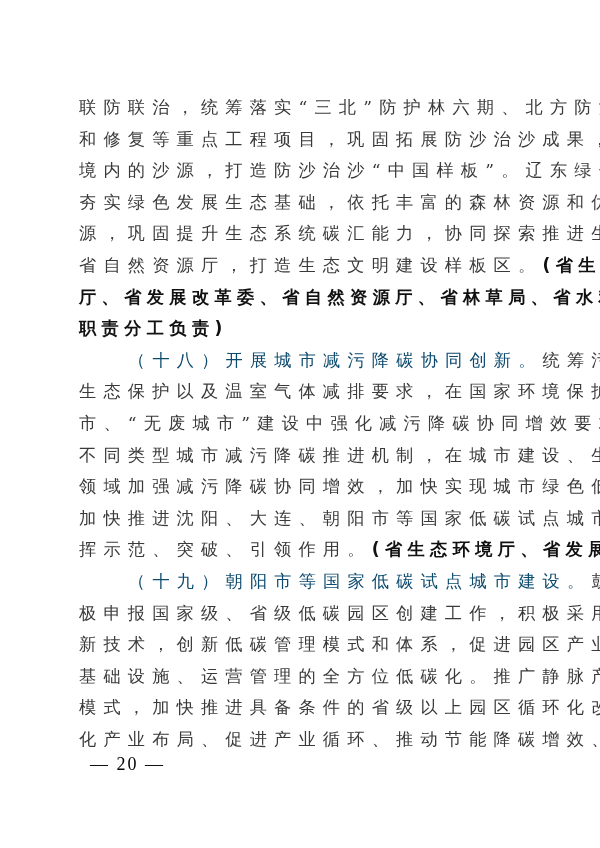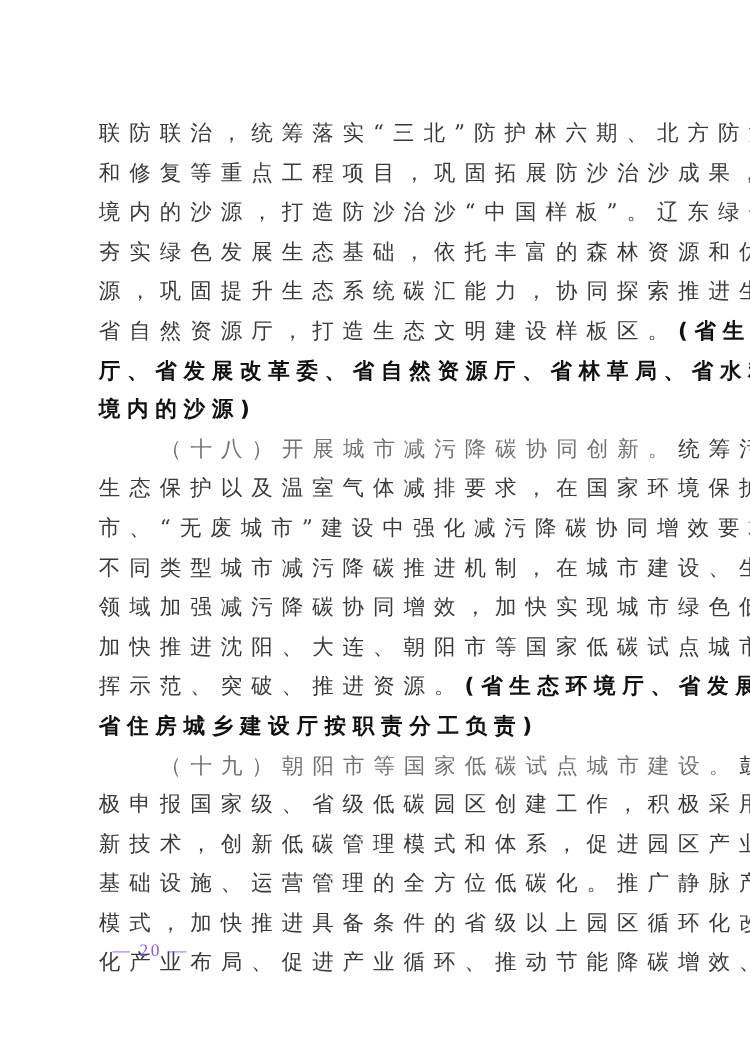--- a/index.html
+++ b/index.html
@@ -18,48 +18,47 @@
     text-justify: inter-character;
   }
   .line { display: block; white-space: nowrap; height: 31.6px; overflow: visible; }
   .indent { padding-left: 49px; }
   .bold {
     font-family: "DejaVu Sans", "Liberation Sans", sans-serif;
     font-weight: bold;
     color: #111;
     letter-spacing: 5.4px;
   }
-  .heading { color: #737373; }
+  .heading { color: #0c4a6e; }
   .page-number {
     position: absolute; left: 90px; top: 754px;
     font-family: "Liberation Serif", "DejaVu Serif", serif;
-    font-size: 14px; color: #8b5cf6; letter-spacing: 2px; text-align: center;
+    font-size: 18px; color: #000000; letter-spacing: 2px; text-align: center;
   }
 </style>
 </head>
 <body>
 
 <div class="page">
   <div class="body-text" id="body-text">
       <div class="line"><span class="">联防联治，统筹落实“三北”防护林六期、北方防沙带保护</span></div>
       <div class="line"><span class="">和修复等重点工程项目，巩固拓展防沙治沙成果，斩断辽宁</span></div>
       <div class="line"><span class="">境内的沙源，打造防沙治沙“中国样板”。辽东绿色经济区</span></div>
       <div class="line"><span class="">夯实绿色发展生态基础，依托丰富的森林资源和优质的水资</span></div>
       <div class="line"><span class="">源，巩固提升生态系统碳汇能力，协同探索推进生态优先、</span></div>
       <div class="line"><span class="">省自然资源厅，打造生态文明建设样板区。</span><span class="bold">(省生态环境</span></div>
       <div class="line"><span class="bold">厅、省发展改革委、省自然资源厅、省林草局、省水利厅按</span></div>
-      <div class="line"><span class="bold">境内的沙源)</span></div>
+      <div class="line"><span class="bold">职责分工负责)</span></div>
       <div class="line indent"><span class=" heading">（十八）开展城市减污降碳协同创新。</span><span class="">统筹污染治理、</span></div>
       <div class="line"><span class="">生态保护以及温室气体减排要求，在国家环境保护模范城</span></div>
       <div class="line"><span class="">市、“无废城市”建设中强化减污降碳协同增效要求，探索</span></div>
       <div class="line"><span class="">不同类型城市减污降碳推进机制，在城市建设、生产生活各</span></div>
       <div class="line"><span class="">领域加强减污降碳协同增效，加快实现城市绿色低碳发展。</span></div>
       <div class="line"><span class="">加快推进沈阳、大连、朝阳市等国家低碳试点城市建设，发</span></div>
-      <div class="line"><span class="">挥示范、突破、推进资源。</span><span class="bold">(省生态环境厅、省发展改革委、</span></div>
-      <div class="line"><span class="bold">省住房城乡建设厅按职责分工负责)</span></div>
+      <div class="line"><span class="">挥示范、突破、引领作用。</span><span class="bold">(省生态环境厅、省发展改革委、</span></div>
       <div class="line indent"><span class=" heading">（十九）朝阳市等国家低碳试点城市建设。</span><span class="">鼓励园区积</span></div>
       <div class="line"><span class="">极申报国家级、省级低碳园区创建工作，积极采用节能减碳</span></div>
       <div class="line"><span class="">新技术，创新低碳管理模式和体系，促进园区产业、能源、</span></div>
       <div class="line"><span class="">基础设施、运营管理的全方位低碳化。推广静脉产业园建设</span></div>
       <div class="line"><span class="">模式，加快推进具备条件的省级以上园区循环化改造，从优</span></div>
       <div class="line"><span class="">化产业布局、促进产业循环、推动节能降碳增效、推进资源</span></div>
     </div>
   <div class="page-number">— 20 —</div>
 </div>
 

